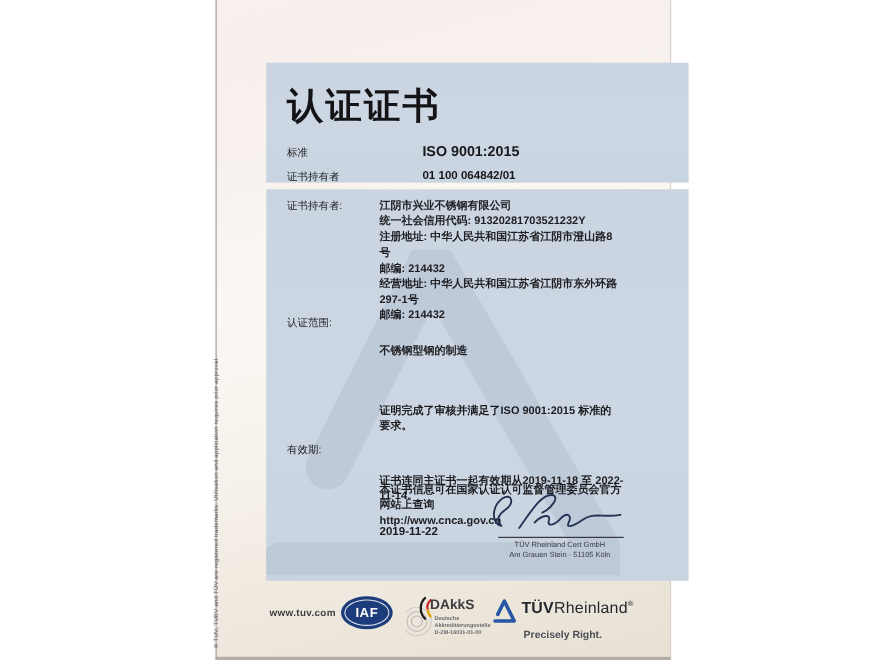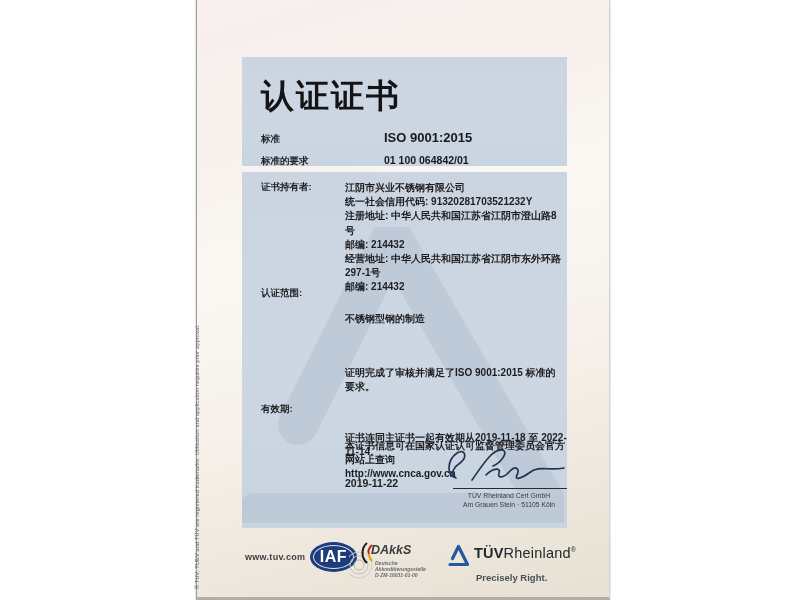--- a/index.html
+++ b/index.html
@@ -19,66 +19,66 @@
     box-shadow:0 1px 2px rgba(0,0,0,.25);
   }
   
   .edge-note{
     position:absolute;left:3px;bottom:8px;
     transform:rotate(-90deg);transform-origin:0 100%;
     font-size:5.5px;color:#5c5c60;letter-spacing:.2px;white-space:nowrap;
   }
   
   .panel{
-    position:absolute;left:45px;width:325px;
+    position:absolute;left:45px;width:384px;
     background:linear-gradient(180deg,#cbd5e2 0%,#ccd7e3 55%,#c9d4e1 100%);
   }
   .panel.header{top:57px;height:109px;}
   .panel.body{top:172px;height:356px;}
   
   .watermark{position:absolute;left:0;top:55px;opacity:.55;}
   
   .t{position:absolute;color:#1d1d20;}
   .title{left:64px;top:74px;font-size:33px;font-weight:600;letter-spacing:2px;color:#141416;}
-  .lbl{left:64px;font-size:9.5px;font-weight:700;color:#232327;}
+  .lbl{left:64px;font-size:9.5px;font-weight:400;color:#232327;}
   .val{left:148px;font-weight:700;color:#18181b;padding-left:39px;}
   .holder-block{left:148px;top:180px;font-size:10px;line-height:14.2px;font-weight:600;color:#202024;width:220px;}
   .holder-block .co{font-weight:700;}
   
   .sig{position:absolute;left:243px;top:448px;}
   
   .website{left:48px;top:552px;font-size:9px;color:#3f3f42;font-weight:600;letter-spacing:.3px;}
   .iaf{
     position:absolute;left:113px;top:542px;width:47px;height:30px;border-radius:50%;
     background:#1d3c7c;display:flex;align-items:center;justify-content:center;
   }
   .iaf::before{content:"";position:absolute;inset:3px;border:1px solid rgba(255,255,255,.85);border-radius:50%;}
-  .iaf span{color:#fff;font-weight:700;font-size:16px;letter-spacing:.5px;}
-  .dakks{position:absolute;left:152px;top:540px;width:80px;height:40px;font-style:italic;}
+  .iaf span{color:#fff;font-weight:700;font-size:12px;letter-spacing:.5px;}
+  .dakks{position:absolute;left:172px;top:540px;width:80px;height:40px;}
   .dakks-name{position:absolute;left:22px;top:3px;font-size:12.5px;font-weight:700;color:#3c3c3e;}
   .dakks-sub{position:absolute;left:26px;top:20px;font-size:5px;line-height:6px;color:#6a6a6c;font-weight:600;}
   .tuv-logo{position:absolute;left:250px;top:543px;}
   .brand{left:277px;top:545px;font-size:14.5px;color:#23282e;letter-spacing:.2px;}
   .brand b{font-weight:700;}
   .brand .rest{font-weight:500;}
   .brand sup{font-size:7px;}
   .tagline{left:279px;top:572px;font-size:9.5px;color:#4a4f55;font-weight:700;}
 </style>
 </head>
 <body>
 
 <div class="paper">
 
   <div class="edge-note">® TUV, TUEV and TÜV are registered trademarks. Utilisation and application requires prior approval.</div>
 
   <div class="panel header">
     <div class="t title" style="position:absolute;left:19px;top:17px;">认证证书</div>
     <div class="t lbl" style="left:19px;top:76px;">标准</div>
     <div class="t val" style="left:103px;top:73px;font-size:13px;">ISO 9001:2015</div>
-    <div class="t lbl" style="left:19px;top:98px;">标准的要求</div>
+    <div class="t lbl" style="left:19px;top:98px;">证书持有者</div>
     <div class="t val" style="left:103px;top:97px;font-size:10.5px;">01 100 064842/01</div>
   </div>
 
   <div class="panel body">
 
     <svg class="watermark" width="322" height="296" viewBox="0 0 322 296">
       <path d="M14,286 L310,286 L150,10 L56,198" fill="none" stroke="#b6c1d2" stroke-width="40" stroke-linecap="round" stroke-linejoin="round"></path>
     </svg>
 
     <div class="t lbl" style="left:19px;top:9px;">证书持有者:</div>

